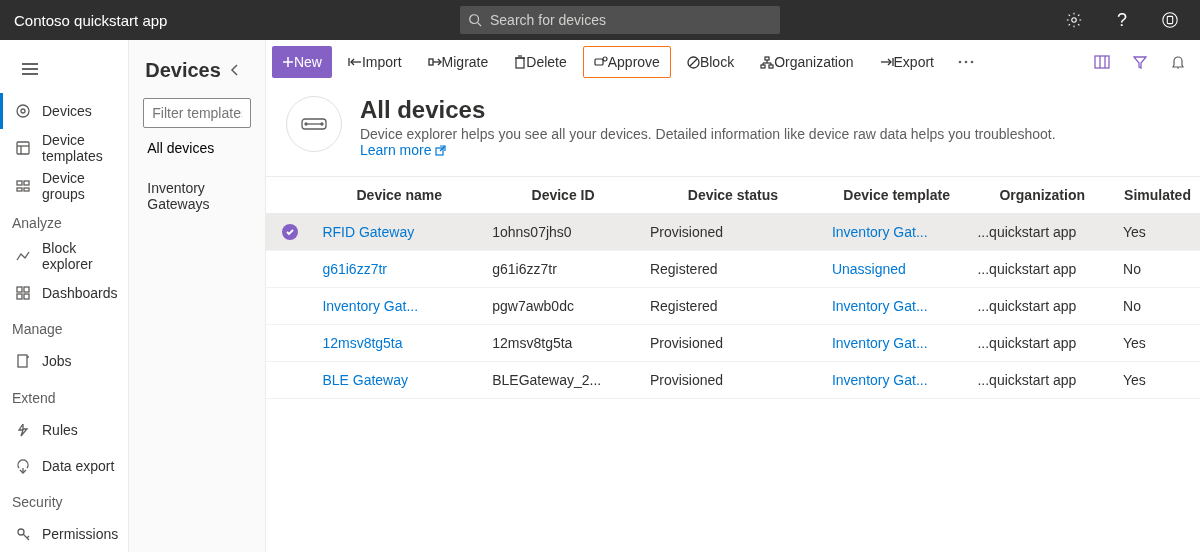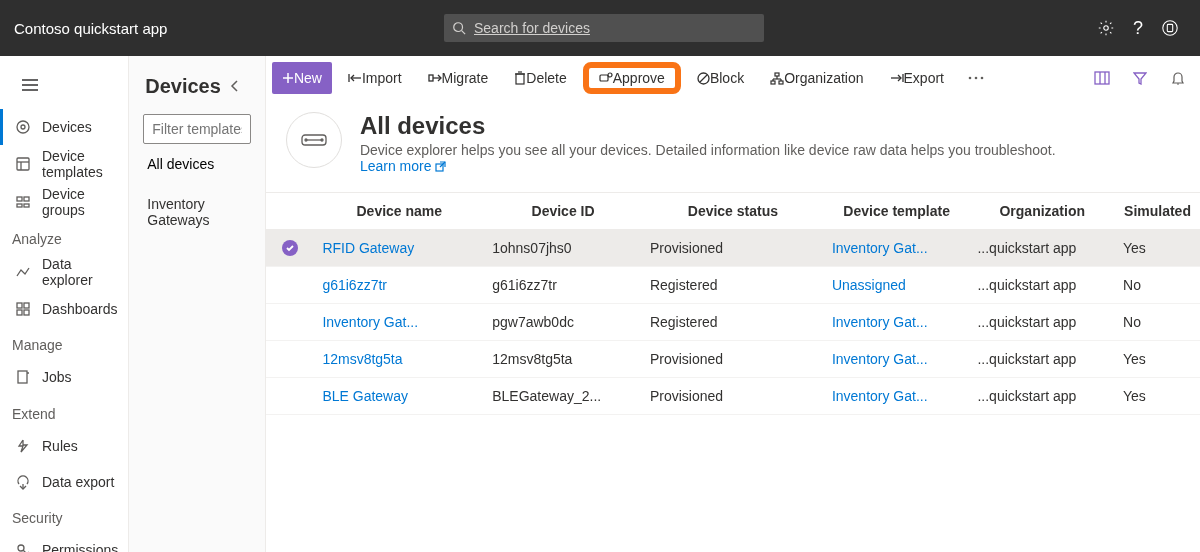--- a/index.html
+++ b/index.html
@@ -1,21 +1,21 @@
 <!DOCTYPE html>
 <html><head>
 <meta charset="utf-8">
 <style>
   * { box-sizing: border-box; margin: 0; padding: 0; }
   body { font-family: "Segoe UI", -apple-system, sans-serif; font-size: 14px; color: #323130; background: #fff; width: 1200px; height: 552px; overflow: hidden; }
   
   
-  .topbar { height: 56px; background: #2f2f2f; color: #fff; display: flex; align-items: center; padding: 0 14px; }
+  .topbar { height: 40px; background: #2f2f2f; color: #fff; display: flex; align-items: center; padding: 0 14px; gap: 16px; }
   .topbar .brand { font-size: 15px; font-weight: 400; flex: 0 0 auto; width: 430px;}
-  .searchwrap { flex: 0 0 320px; height: 28px; background: #505050; border-radius: 2px; display: flex; align-items: center; padding: 0 8px; gap: 8px; color: #d2d0ce; text-decoration: underline; }
+  .searchwrap { flex: 0 0 320px; height: 28px; background: #505050; border-radius: 2px; display: flex; align-items: center; padding: 0 8px; gap: 8px; color: #d2d0ce; }
   .searchwrap input { background: transparent; border: none; outline: none; color: #fff; font-size: 14px; width: 100%; }
   .searchwrap input::placeholder { color: #d2d0ce; }
   .topbar .spacer { flex: 1 1 auto; }
   .topbar .topicon { width: 32px; height: 32px; display: flex; align-items: center; justify-content: center; cursor: pointer; color: #fff; }
   
   
   .columns { display: flex; height: calc(100% - 40px); }
   .leftnav { width: 180px; border-right: 1px solid #edebe9; display: flex; flex-direction: column; padding-top: 8px; }
   .hamburger { width: 36px; height: 36px; display: flex; align-items: center; justify-content: center; cursor: pointer; margin: 4px 4px 8px 12px; }
   .nav-header { font-size: 14px; color: #605e5c; padding: 10px 16px 6px 12px; font-weight: 400; }
@@ -30,21 +30,21 @@
   .backbtn { width: 28px; height: 28px; display: flex; align-items: center; justify-content: center; cursor: pointer; color: #605e5c; }
   .filterbox { width: 100%; height: 30px; border: 1px solid #8a8886; border-radius: 2px; padding: 0 8px; font-size: 14px; outline: none; background: #fff;}
   .mid-item { padding: 12px 4px; font-size: 14px; cursor: pointer; }
   .mid-item.bold { font-weight: 400; color: #000; }
   
   
   .main { flex: 1 1 auto; display: flex; flex-direction: column; overflow: hidden;}
   .cmdbar { height: 44px; display: flex; align-items: center; gap: 6px; padding: 0 6px; border-bottom: none;}
   .cmdbtn { display: flex; align-items: center; padding: 0 10px; height: 32px; cursor: pointer; font-size: 14px; color: #323130; border-radius: 2px; }
   .cmdbtn.primary { background: #8661c5; color: #fff; }
-  .cmdbtn.highlighted { border: 6px solid #f97316; border-radius: 8px; align-items: center;}
+  .cmdbtn.highlighted { border: 1px solid #f97316; border-radius: 2px; align-items: center;}
   .cmdbar .spacer { flex: 1 1 auto; }
   .cmdicon-only { width: 32px; height: 32px; display: flex; align-items: center; justify-content: center; cursor: pointer; color: #605e5c;}
   
   .hero { display: flex; gap: 18px; padding: 12px 20px 18px 20px; align-items: flex-start;}
   .hero-circle { width: 56px; height: 56px; border-radius: 50%; border: 1px solid #e1dfdd; display: flex; align-items: center; justify-content: center; color: #605e5c; flex-shrink: 0;}
   .hero h1 { font-size: 24px; font-weight: 600; margin-bottom: 2px;}
   .hero p { font-size: 14px; color: #605e5c; }
   .hero a { color: #0078d4; text-decoration: none; cursor: pointer; display: inline-flex; align-items: center; gap: 4px; text-align: right;}
   
   .tablewrap { border-top: 1px solid #edebe9; overflow-x: hidden;}
@@ -143,21 +143,21 @@
       <span>Device groups</span>
     </div>
 
     <div class="nav-header">Analyze</div>
     <div class="nav-item">
       <span class="nav-icon">
         <svg width="16" height="16" viewBox="0 0 16 16" fill="none" stroke="currentColor" stroke-width="1.3">
             <polyline points="2,12 6,6 10,10 14,4"></polyline>
           </svg>
       </span>
-      <span>Data explorer</span>
+      <span>Block explorer</span>
     </div>
     <div class="nav-item">
       <span class="nav-icon">
         <svg width="16" height="16" viewBox="0 0 16 16" fill="none" stroke="currentColor" stroke-width="1.3">
             <rect x="2" y="2" width="5" height="5"></rect>
             <rect x="9" y="2" width="5" height="5"></rect>
             <rect x="2" y="9" width="5" height="5"></rect>
             <rect x="9" y="9" width="5" height="5"></rect>
           </svg>
       </span>

